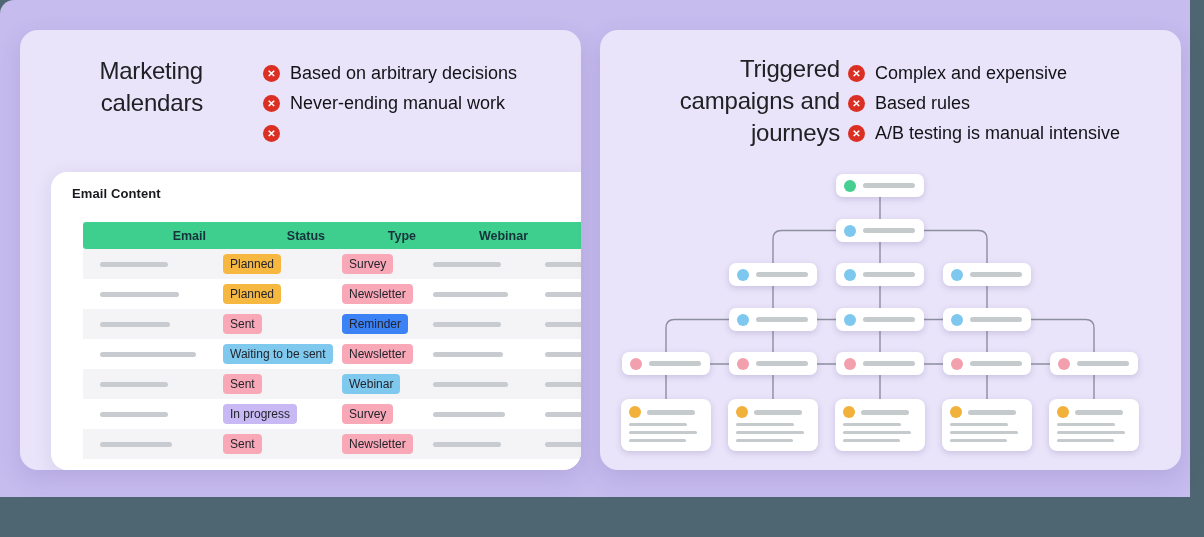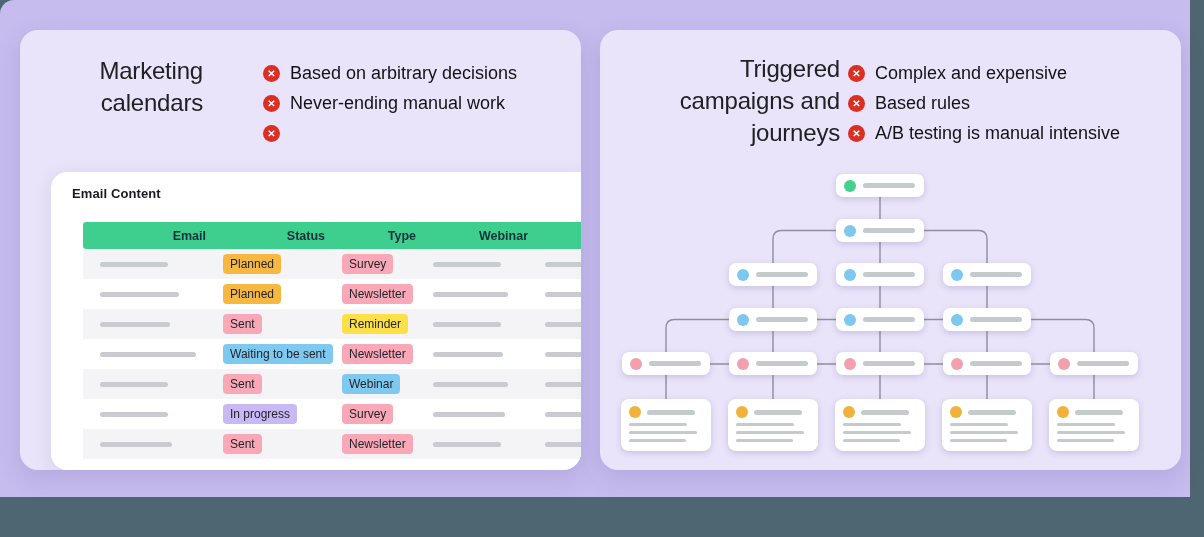--- a/index.html
+++ b/index.html
@@ -153,21 +153,21 @@
             </div>
           </div>
           <div class="trow alt">
             <div class="cell">
               <span class="gbar" style="width:70px"></span>
             </div>
             <div class="cell">
               <span class="badge" style="background:#f8a8b7">Sent</span>
             </div>
             <div class="cell">
-              <span class="badge" style="background:#fde047">Reminder</span>
+              <span class="badge" style="background:#3b82f6">Reminder</span>
             </div>
             <div class="cell">
               <span class="gbar" style="width:68px"></span>
             </div>
             <div class="cell">
               <span class="gbar" style="width:60px"></span>
             </div>
           </div>
           <div class="trow">
             <div class="cell">

